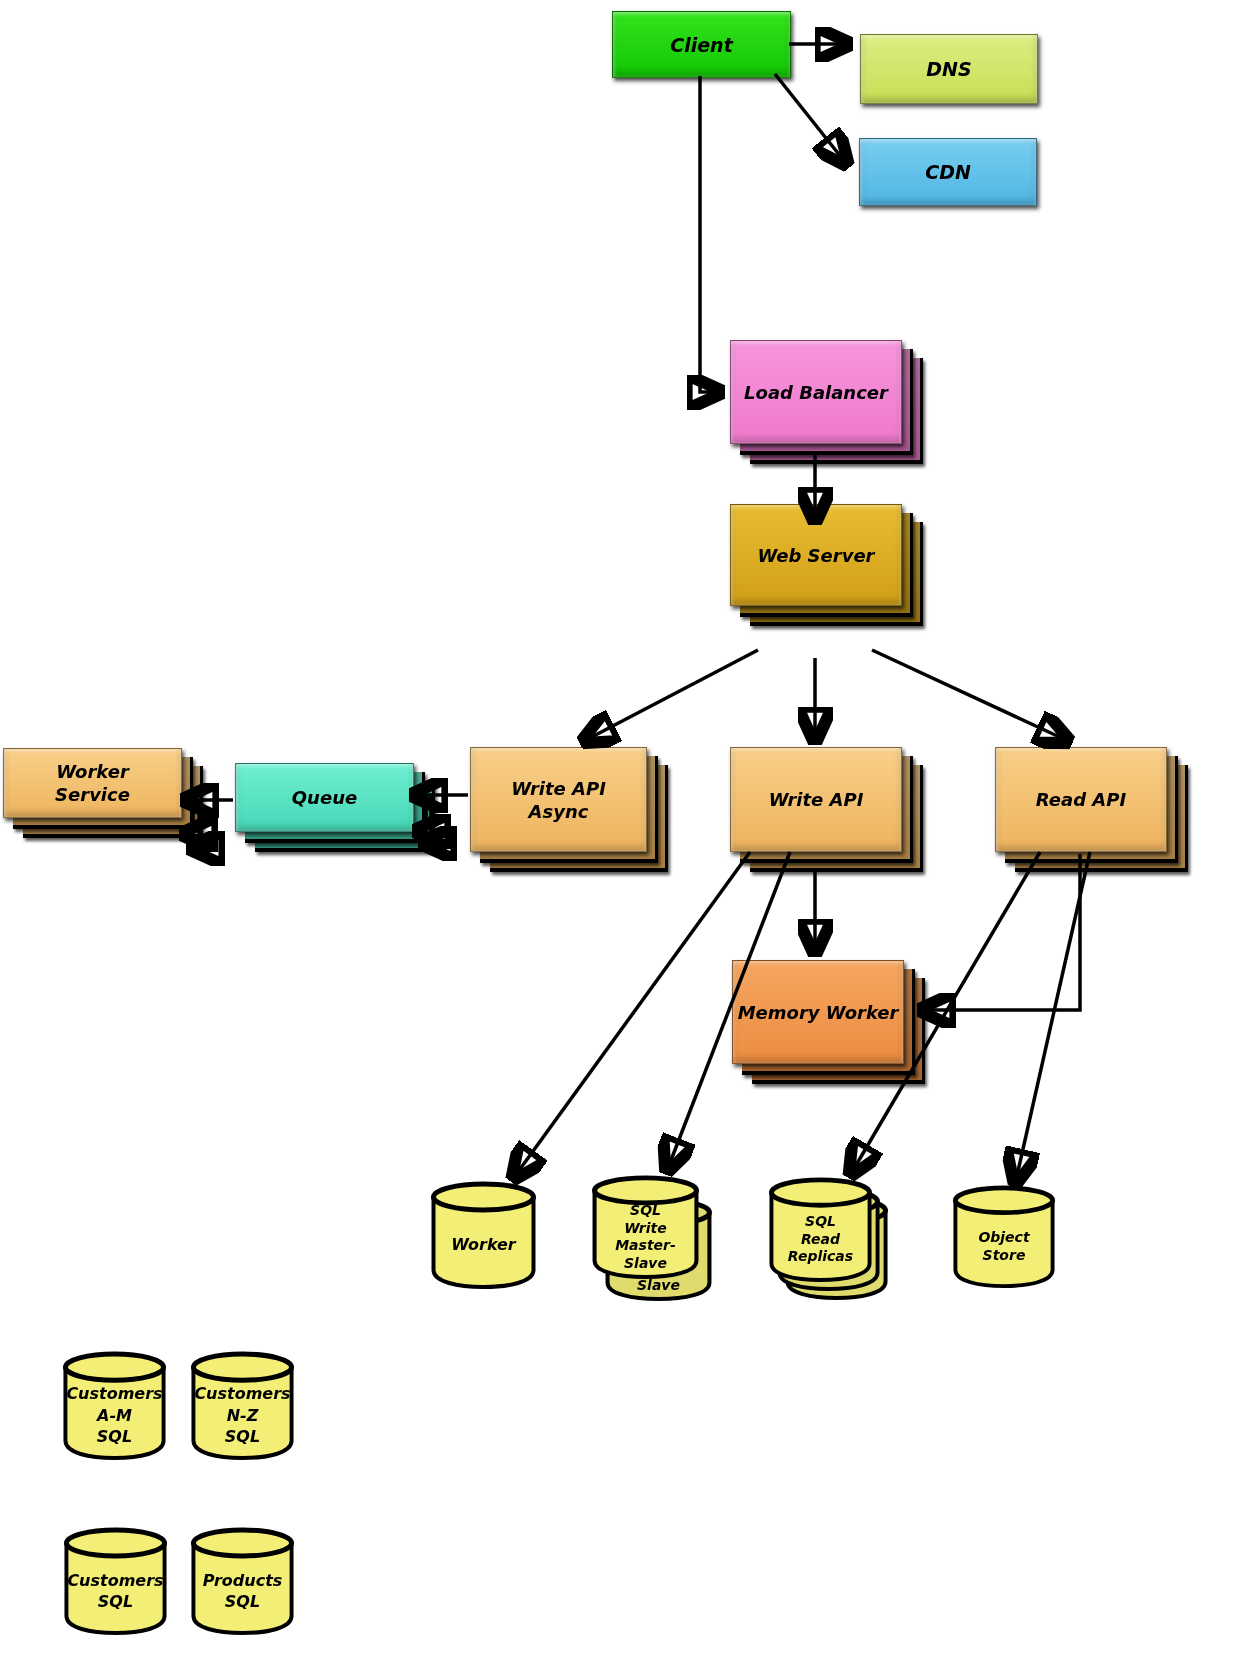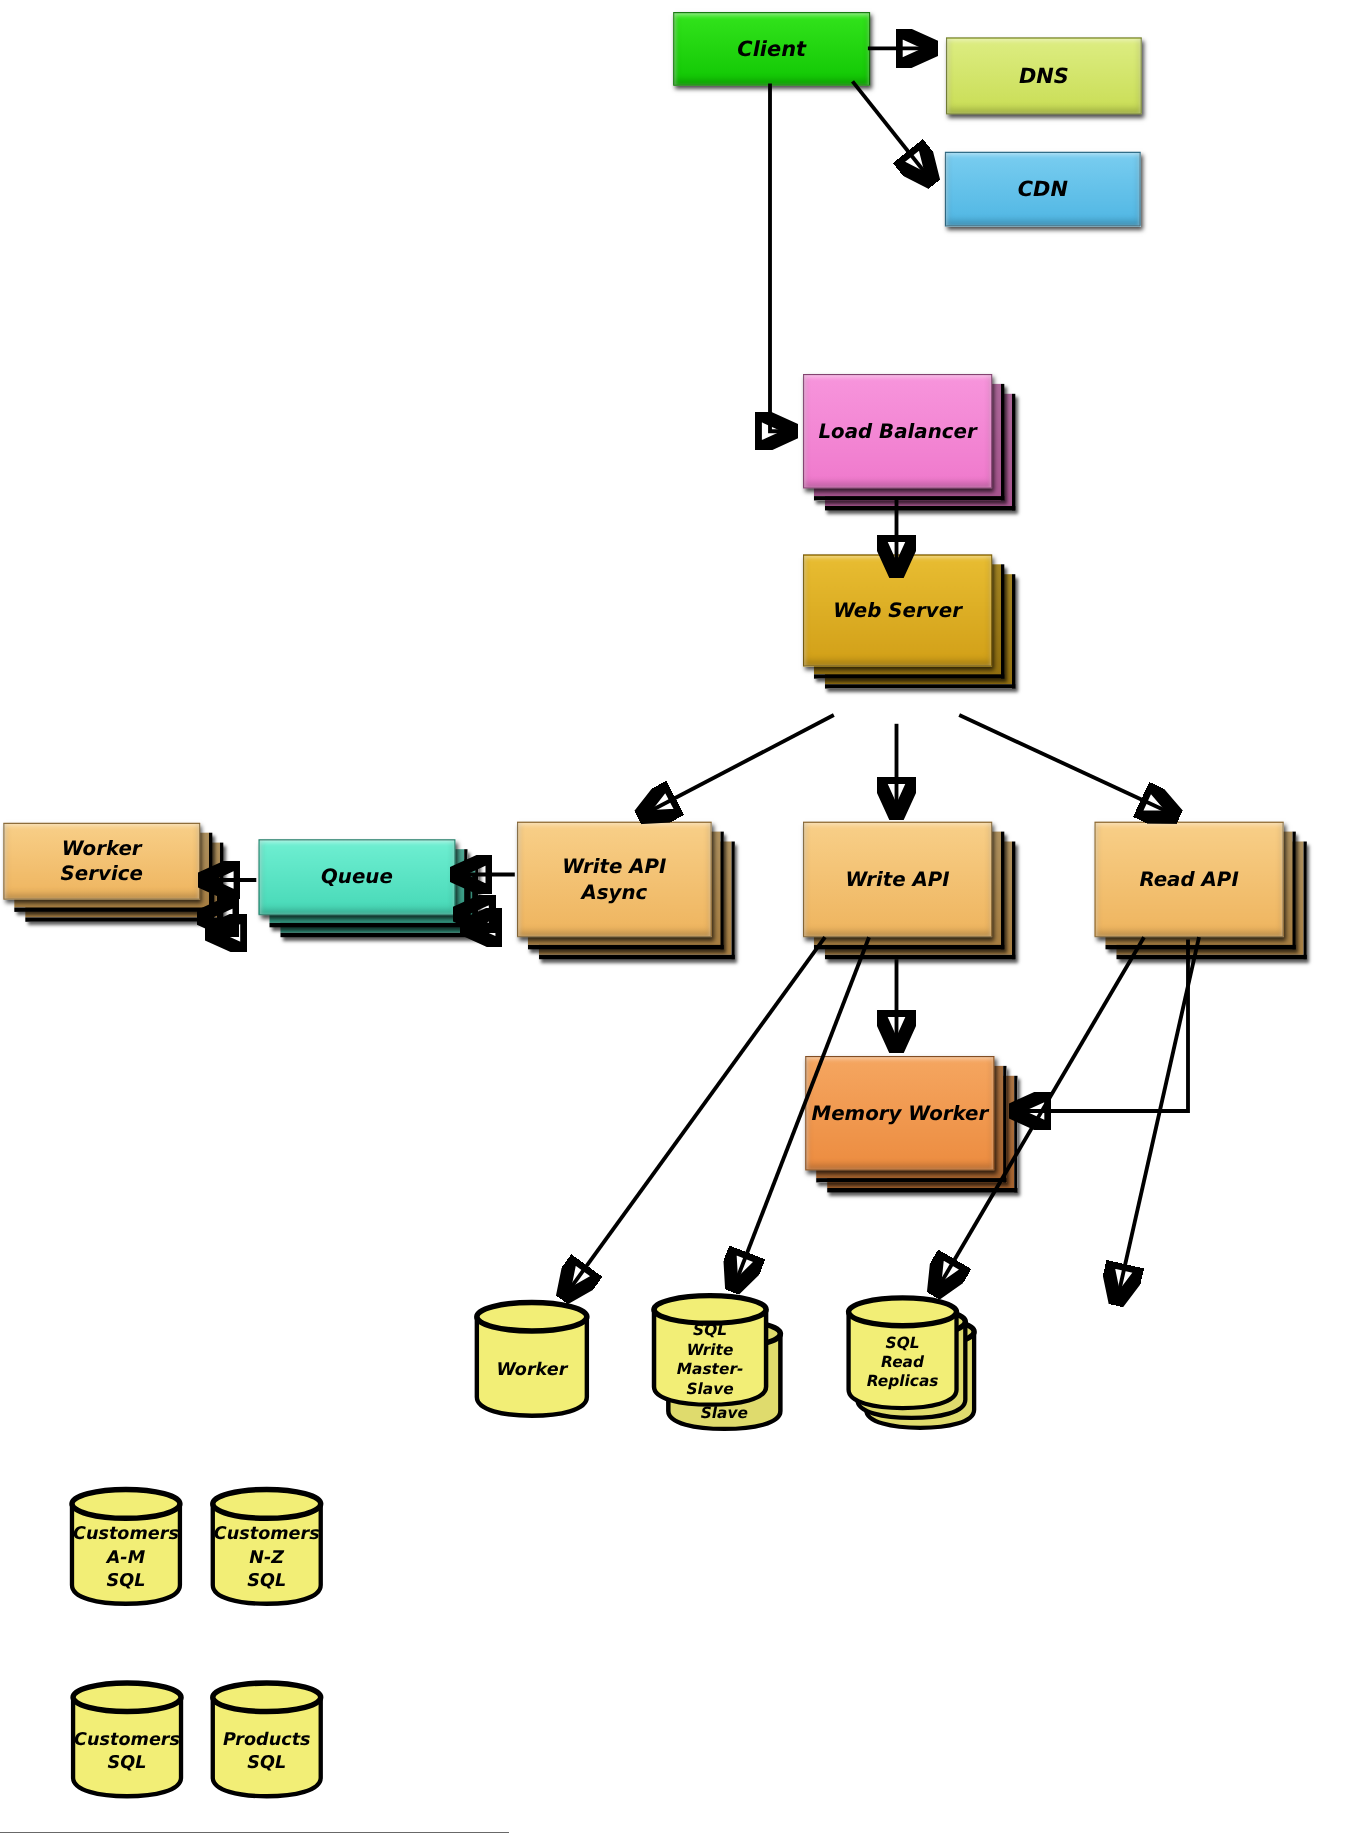--- a/index.html
+++ b/index.html
@@ -160,20 +160,28 @@
   </div>
 
   <div class="cyl cyl-lg" style="left:430px;top:1182px;width:107px;height:106px">
     <svg viewBox="0 0 107 106" preserveAspectRatio="none">
       <path class="body" d="M3.5 15 L3.5 88 C3.5 100 28 105 53.5 105 C79 105 103.5 100 103.5 88 L103.5 15"></path>
       <ellipse class="lid" cx="53.5" cy="15" rx="50" ry="13"></ellipse>
     </svg>
     <div class="cyl-label">Worker</div>
   </div>
 
+  <div class="cyl cyl-sm" style="left:952px;top:1186px;width:104px;height:101px">
+    <svg viewBox="0 0 107 106" preserveAspectRatio="none">
+      <path class="body" d="M3.5 15 L3.5 88 C3.5 100 28 105 53.5 105 C79 105 103.5 100 103.5 88 L103.5 15"></path>
+      <ellipse class="lid" cx="53.5" cy="15" rx="50" ry="13"></ellipse>
+    </svg>
+    <div class="cyl-label">Object
+Store</div>
+  </div>
 
   <div class="cyl cyl-lg" style="left:62px;top:1352px;width:105px;height:107px">
     <svg viewBox="0 0 107 106" preserveAspectRatio="none">
       <path class="body" d="M3.5 15 L3.5 88 C3.5 100 28 105 53.5 105 C79 105 103.5 100 103.5 88 L103.5 15"></path>
       <ellipse class="lid" cx="53.5" cy="15" rx="50" ry="13"></ellipse>
     </svg>
     <div class="cyl-label">Customers
 A-M
 SQL</div>
   </div>

